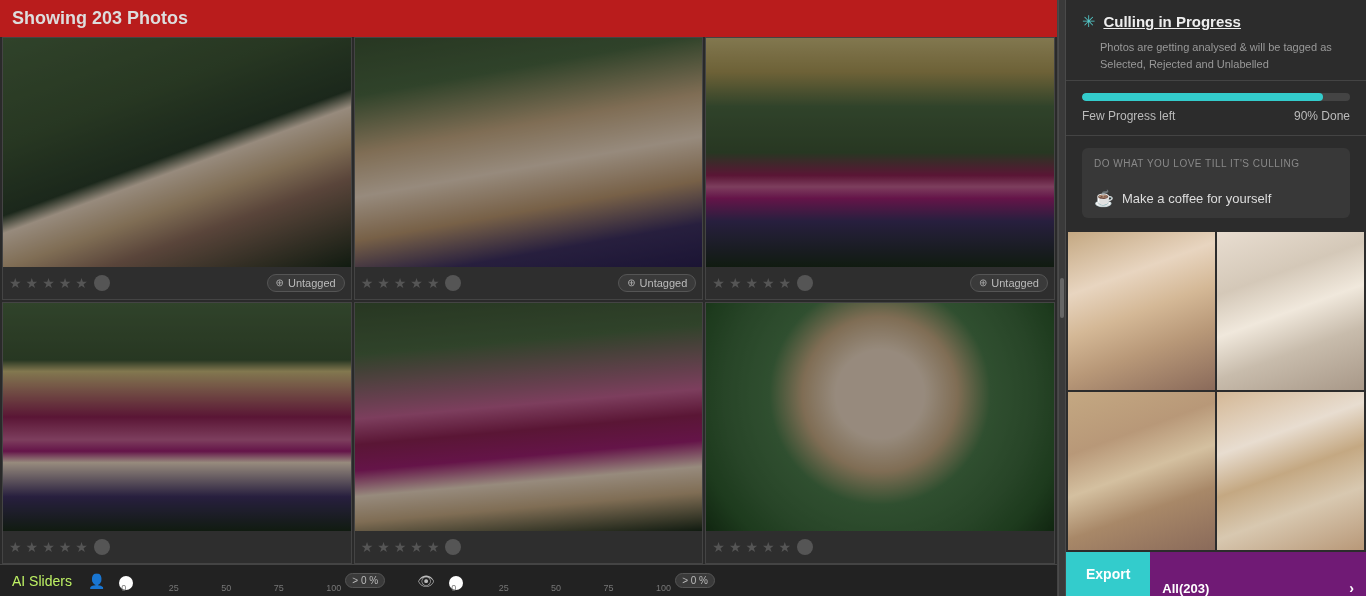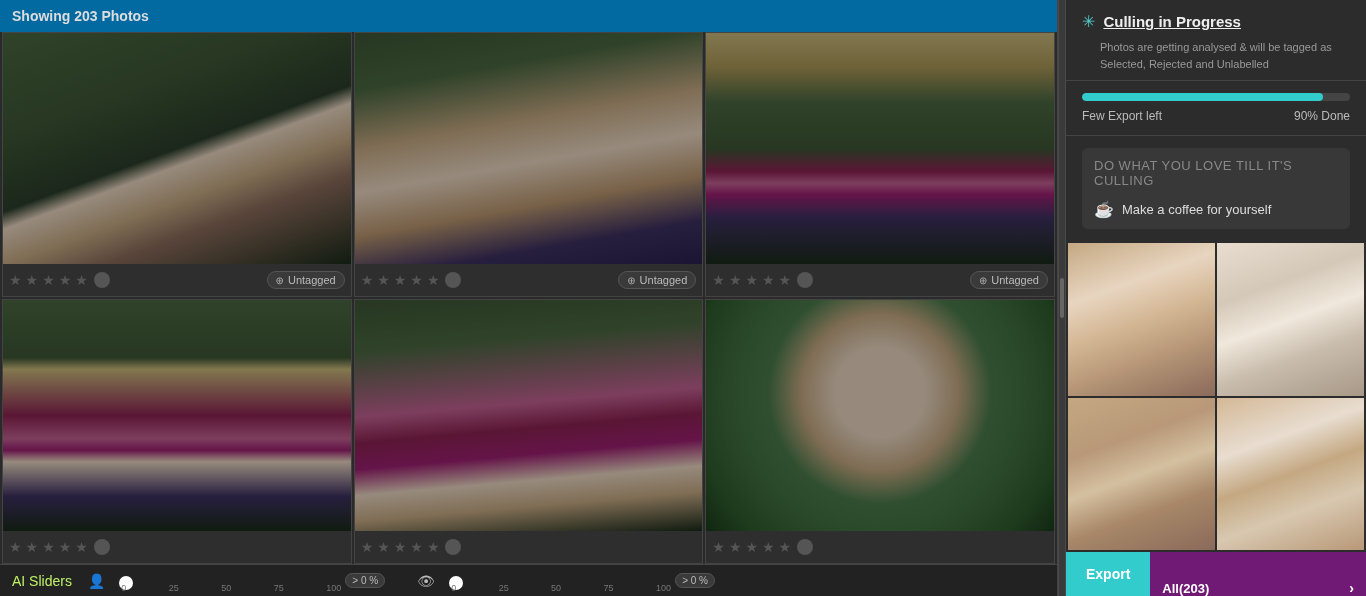--- a/index.html
+++ b/index.html
@@ -24,24 +24,24 @@
     .photo-grid-area {
       flex: 1;
       display: flex;
       flex-direction: column;
       overflow: hidden;
       border-right: 1px solid #444;
     }
 
     .showing-label {
       padding: 8px 12px;
-      font-size: 14px;
+      font-size: 18px;
       font-weight: bold;
       color: #ddd;
-      background: #0369a1;
+      background: #b91c1c;
     }
 
     .photo-grid {
       flex: 1;
       display: grid;
       grid-template-columns: repeat(3, 1fr);
       gap: 2px;
       padding: 0 2px;
       overflow: hidden;
       background: #2a2a2a;
@@ -295,25 +295,25 @@
     }
 
     .coffee-section {
       margin: 12px 16px;
       background: #383838;
       border-radius: 6px;
       padding: 10px 12px;
     }
 
     .coffee-do-label {
-      font-size: 13px;
+      font-size: 10px;
       text-transform: uppercase;
       color: #888;
       letter-spacing: 0.5px;
-      margin-bottom: 12px;
+      margin-bottom: 20px;
     }
 
     .coffee-msg {
       display: flex;
       align-items: center;
       gap: 8px;
       font-size: 13px;
       color: #ddd;
     }
 
@@ -567,21 +567,21 @@
         <span class="culling-title-text">Culling in Progress</span>
       </div>
       <p class="culling-desc">Photos are getting analysed &amp; will be tagged as Selected, Rejected and Unlabelled</p>
     </div>
 
     <div class="progress-section">
       <div class="progress-bar-track">
         <div class="progress-bar-fill" style="width: 90%;"></div>
       </div>
       <div class="progress-labels">
-        <span>Few Export left</span>
+        <span>Few Progress left</span>
         <span>90% Done</span>
       </div>
     </div>
 
     <div class="coffee-section">
       <div class="coffee-do-label">DO WHAT YOU LOVE TILL IT'S CULLING</div>
       <div class="coffee-msg">
         <span class="coffee-emoji">☕</span>
         <span>Make a coffee for yourself</span>
       </div>

